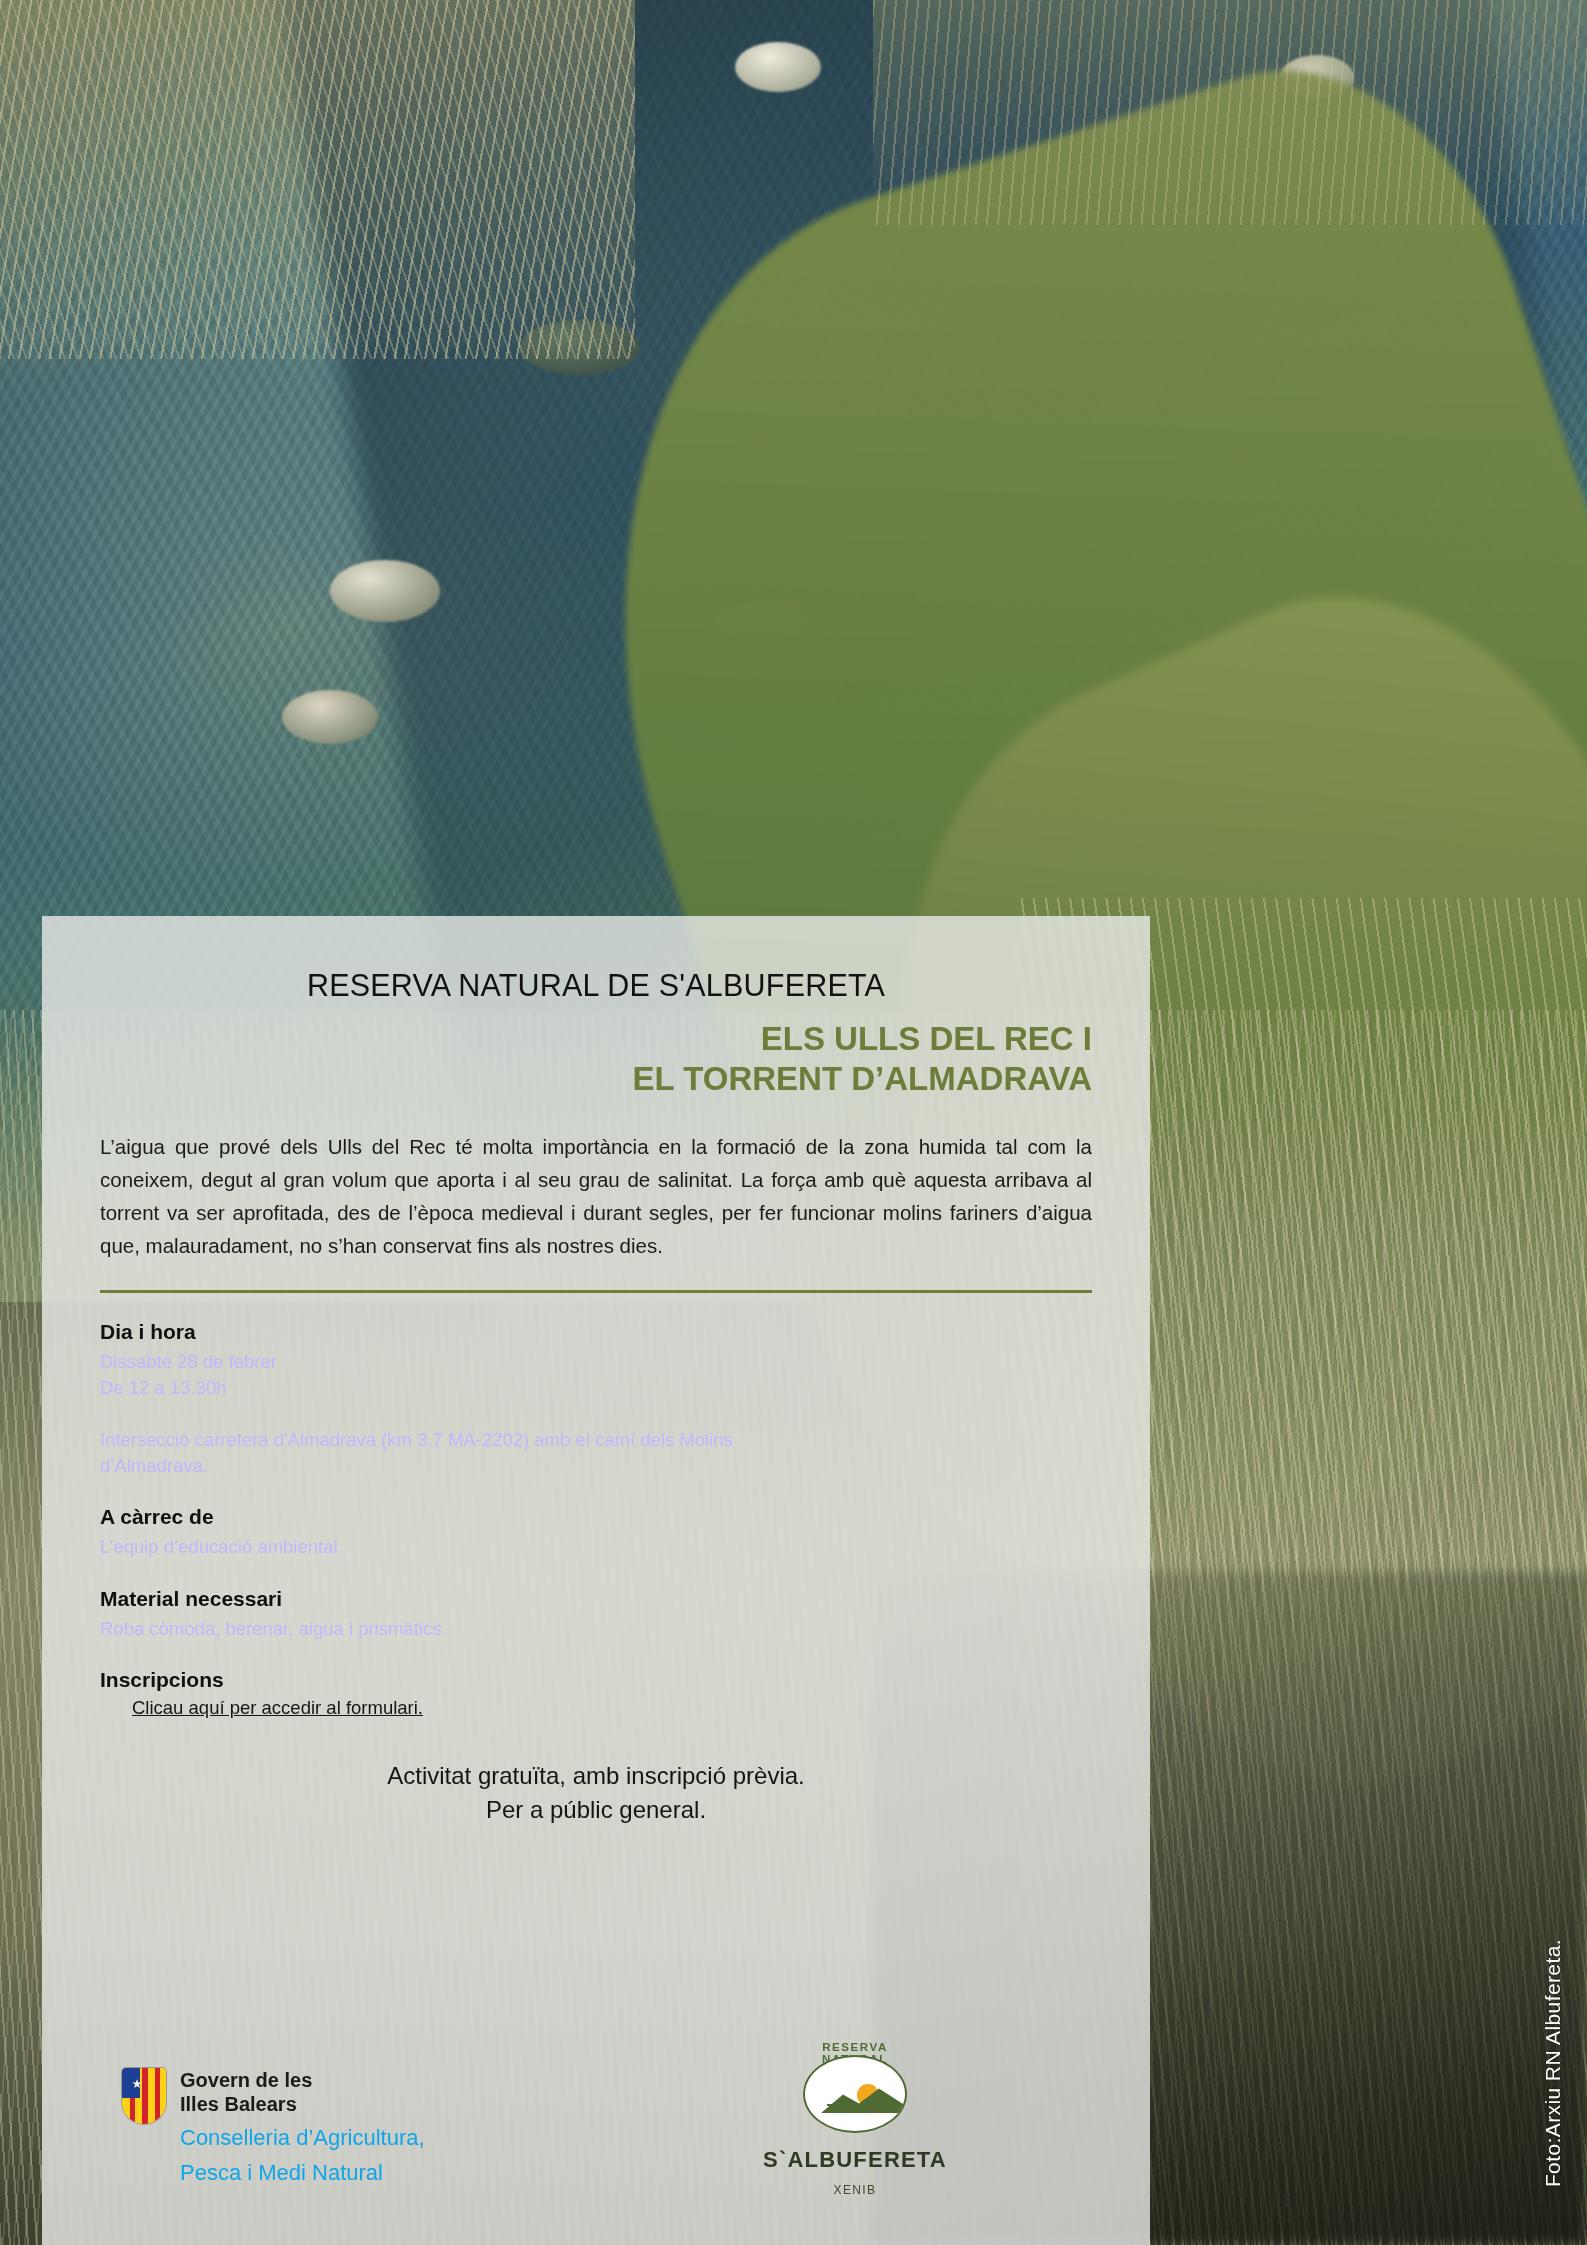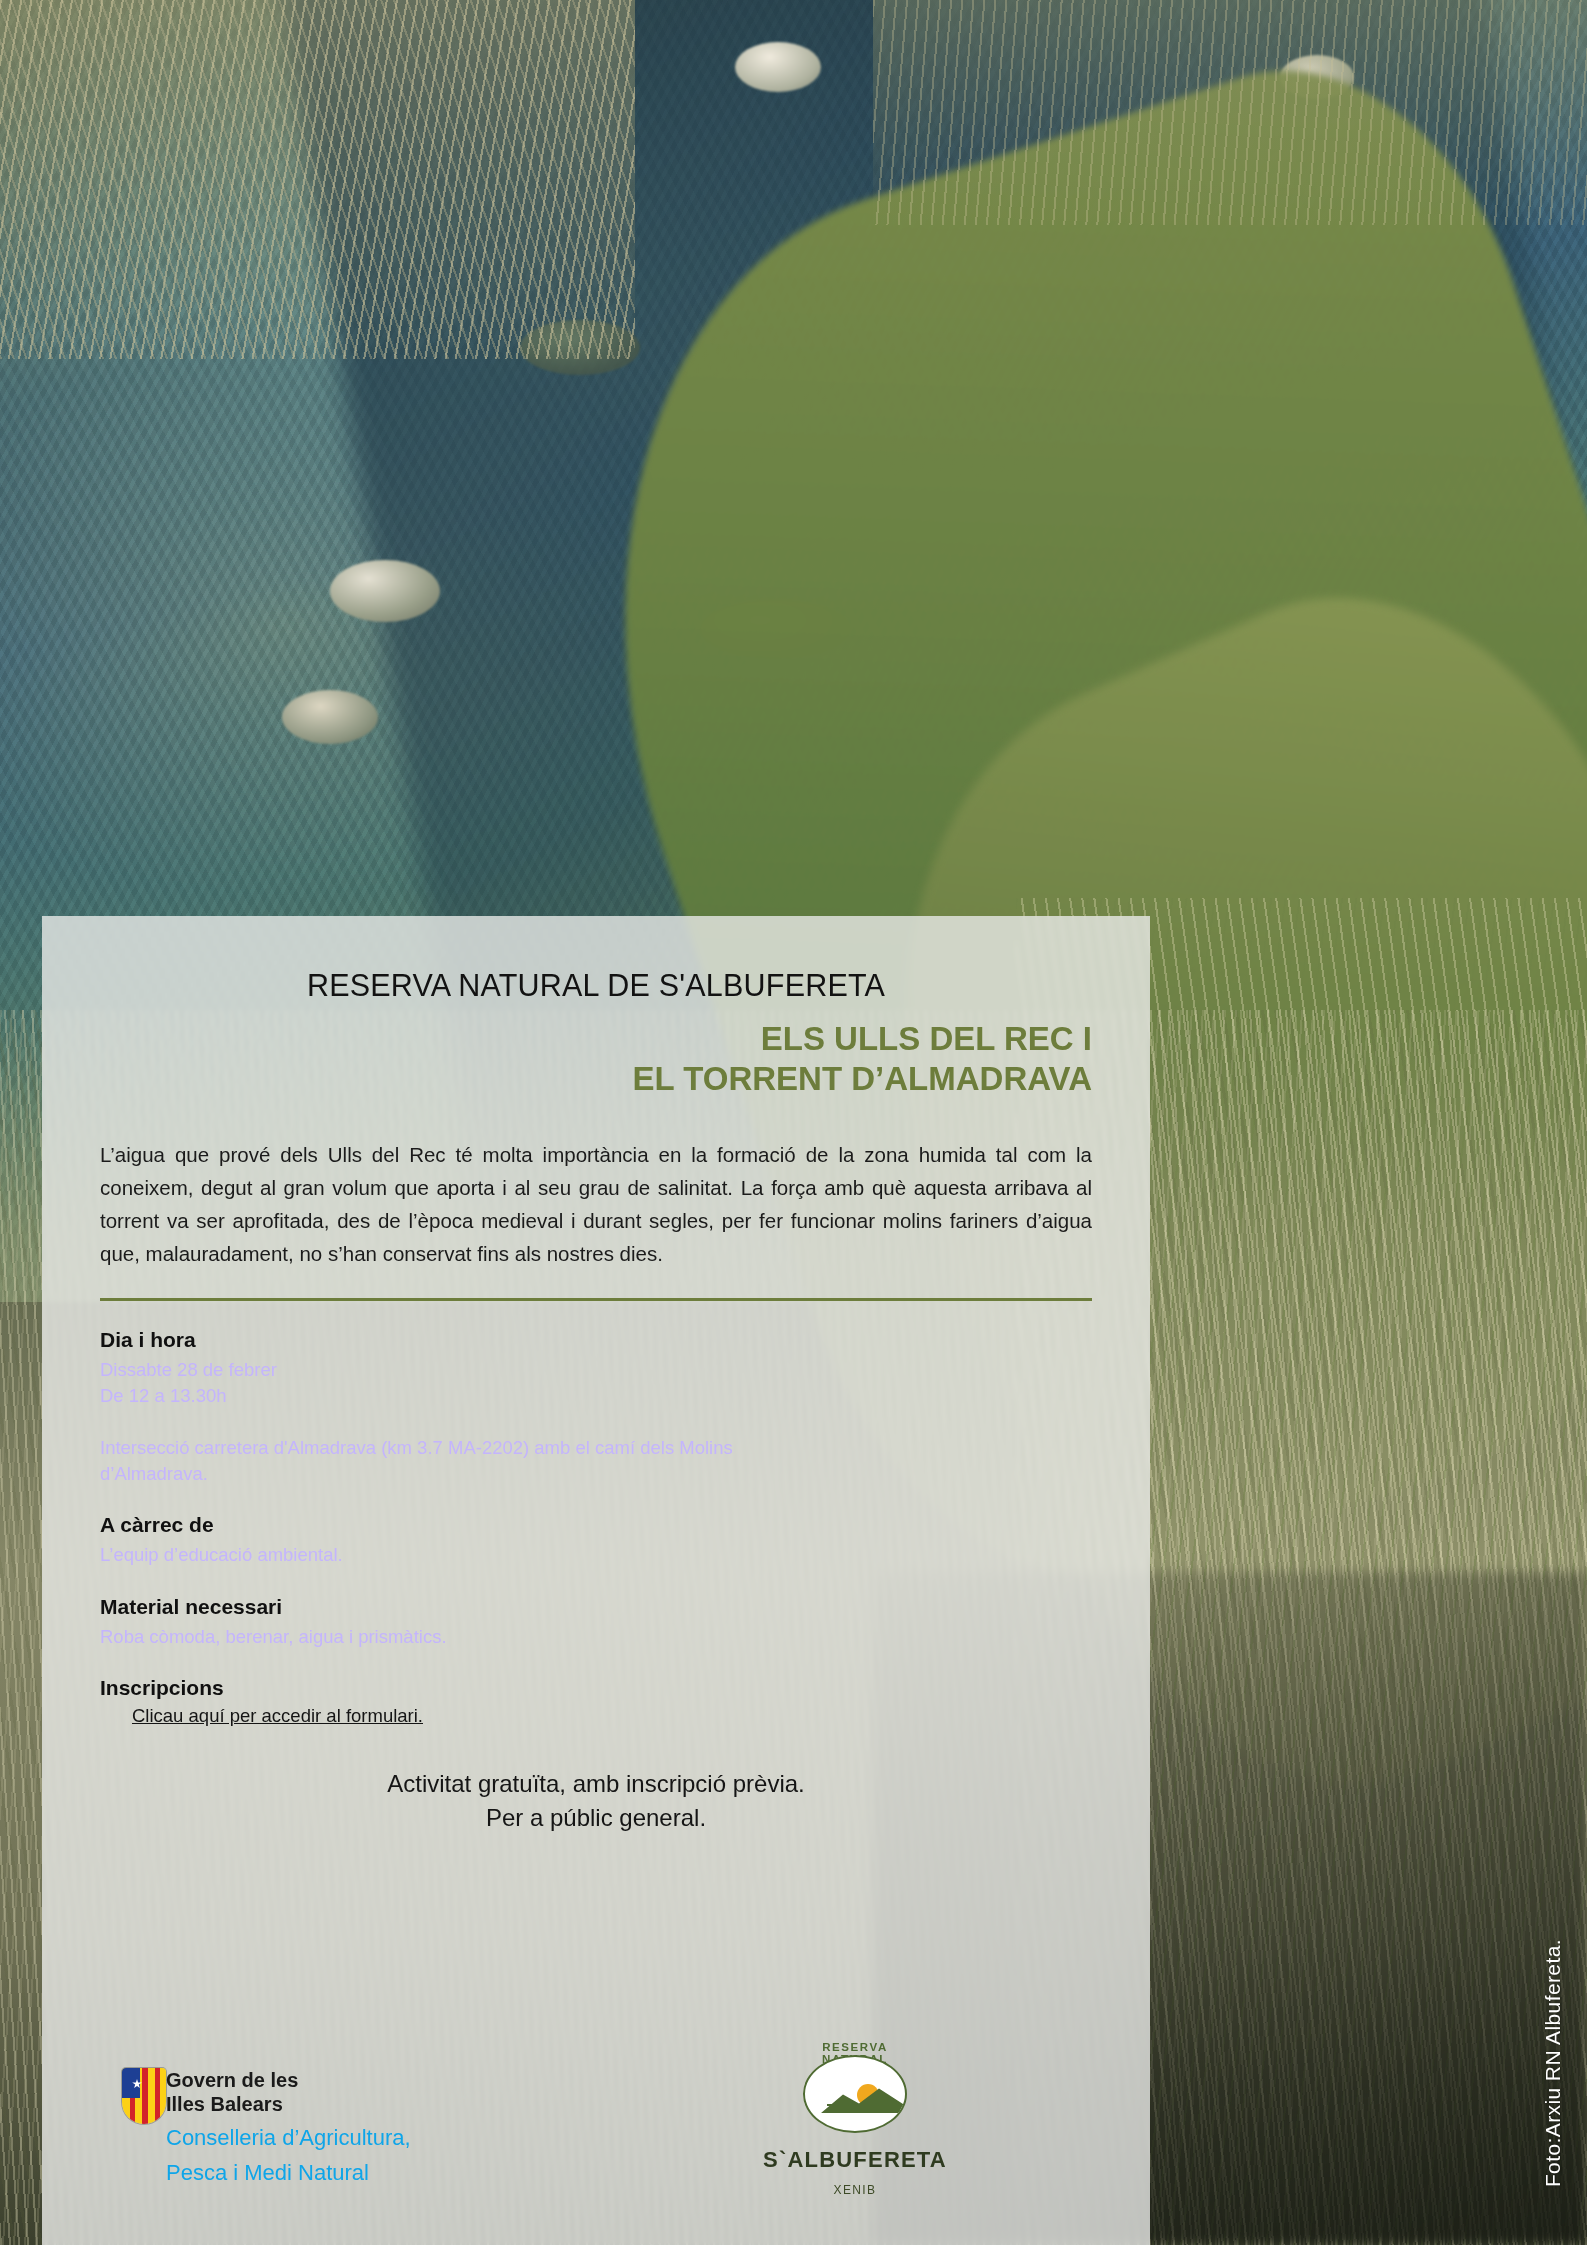--- a/index.html
+++ b/index.html
@@ -156,21 +156,21 @@
   .title-sub {
     text-align: right;
     font-size: 33px;
     font-weight: bold;
     color: #6d7d3c;
     line-height: 1.22;
     margin-top: 16px;
   }
 
   .intro {
-    margin-top: 38px;
+    margin-top: 30px;
     font-size: 20.5px;
     line-height: 1.62;
     color: #1b1b1b;
     text-align: justify;
   }
 
   .divider {
     margin: 28px 0 0 0;
     height: 3px;
     background: #6d7d3c;
@@ -214,20 +214,21 @@
     bottom: 40px;
     height: 150px;
   }
 
   .gov {
     position: absolute;
     left: 22px;
     bottom: 18px;
     display: flex;
     align-items: flex-start;
+    gap: 14px;
   }
 
   .shield {
     width: 44px;
     height: 56px;
     background: linear-gradient(90deg,
       #fcd116 0 18%, #d2232a 18% 30%,
       #fcd116 30% 46%, #d2232a 46% 58%,
       #fcd116 58% 74%, #d2232a 74% 86%,
       #fcd116 86% 100%);

